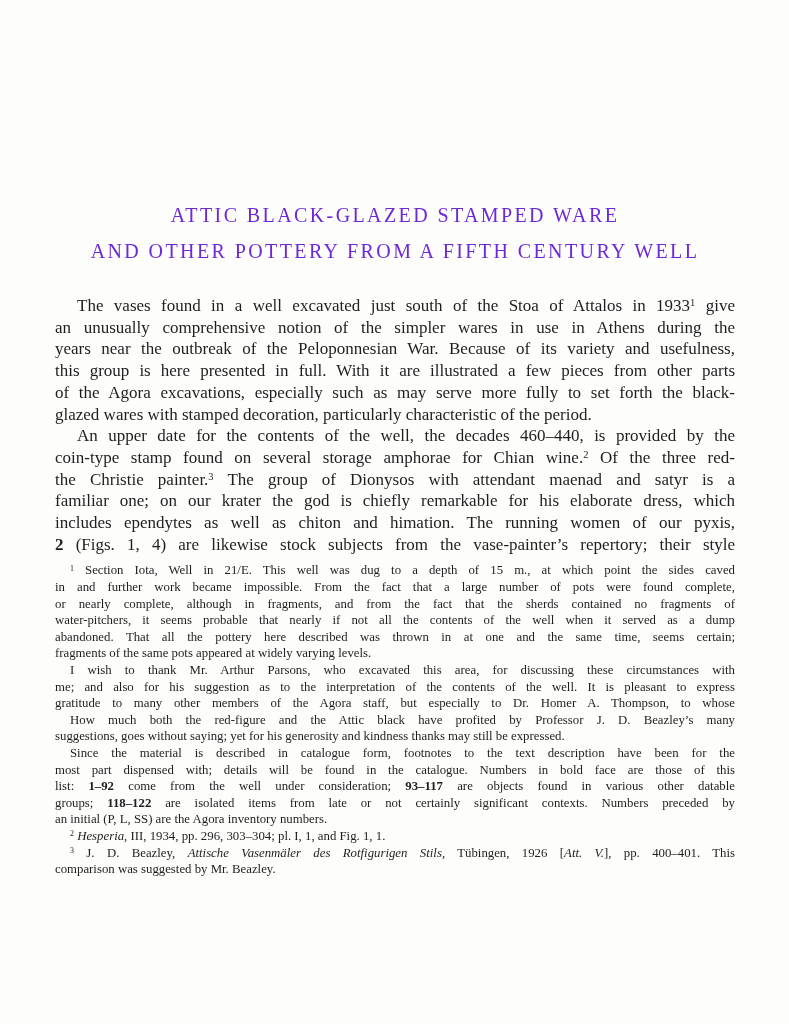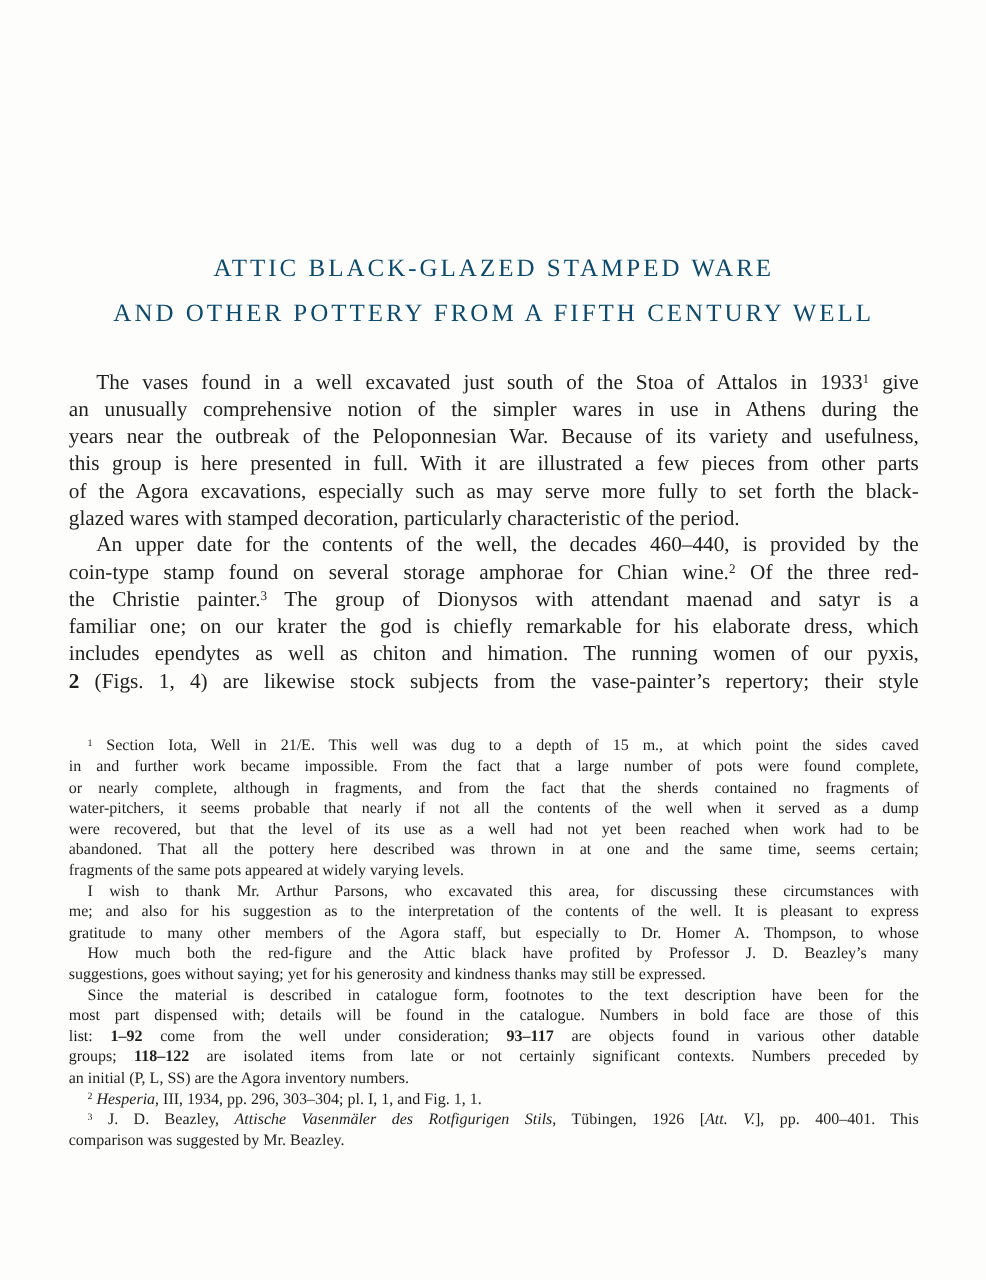--- a/index.html
+++ b/index.html
@@ -17,29 +17,29 @@
     position: absolute;
     left: 55px;
     top: 197px;
     width: 680px;
   }
   .title-block { text-align: center; margin-bottom: 26px; }
   .title-line {
     font-size: 20px;
     line-height: 36px;
     letter-spacing: 2.4px;
-    color: #0c4a6e;
+    color: #6d28d9;
     white-space: nowrap;
   }
   .body-text {
     font-size: 17px;
     line-height: 21.7px;
   }
   .footnotes {
-    margin-top: 33px;
+    margin-top: 7px;
     font-size: 12.8px;
     line-height: 16.6px;
   }
   .para { margin: 0; }
   .line {
     text-align: justify;
     text-align-last: justify;
   }
   .line.last { text-align-last: left; }
   .body-text .para.indent .line:first-child { text-indent: 22px; }
@@ -80,21 +80,20 @@
           <div class="line"><span>includes ependytes as well as chiton and himation. The running women of our pyxis,</span></div>
           <div class="line"><b>2</b><span> (Figs. 1, 4) are likewise stock subjects from the vase-painter’s repertory; their style</span></div>
         </div>
       </div>
     <div class="footnotes">
         <div class="para indent">
           <div class="line"><sup>1</sup><span> Section Iota, Well in 21/E. This well was dug to a depth of 15 m., at which point the sides caved</span></div>
           <div class="line"><span>in and further work became impossible. From the fact that a large number of pots were found complete,</span></div>
           <div class="line"><span>or nearly complete, although in fragments, and from the fact that the sherds contained no fragments of</span></div>
           <div class="line"><span>water-pitchers, it seems probable that nearly if not all the contents of the well when it served as a dump</span></div>
-          <div class="line"><span>were recovered, but that the level of its use as a well had not yet been reached when work had to be</span></div>
           <div class="line"><span>abandoned. That all the pottery here described was thrown in at one and the same time, seems certain;</span></div>
           <div class="line last"><span>fragments of the same pots appeared at widely varying levels.</span></div>
         </div>
         <div class="para indent">
           <div class="line"><span>I wish to thank Mr. Arthur Parsons, who excavated this area, for discussing these circumstances with</span></div>
           <div class="line"><span>me; and also for his suggestion as to the interpretation of the contents of the well. It is pleasant to express</span></div>
           <div class="line"><span>gratitude to many other members of the Agora staff, but especially to Dr. Homer A. Thompson, to whose</span></div>
         </div>
         <div class="para indent">
           <div class="line"><span>How much both the red-figure and the Attic black have profited by Professor J. D. Beazley’s many</span></div>

